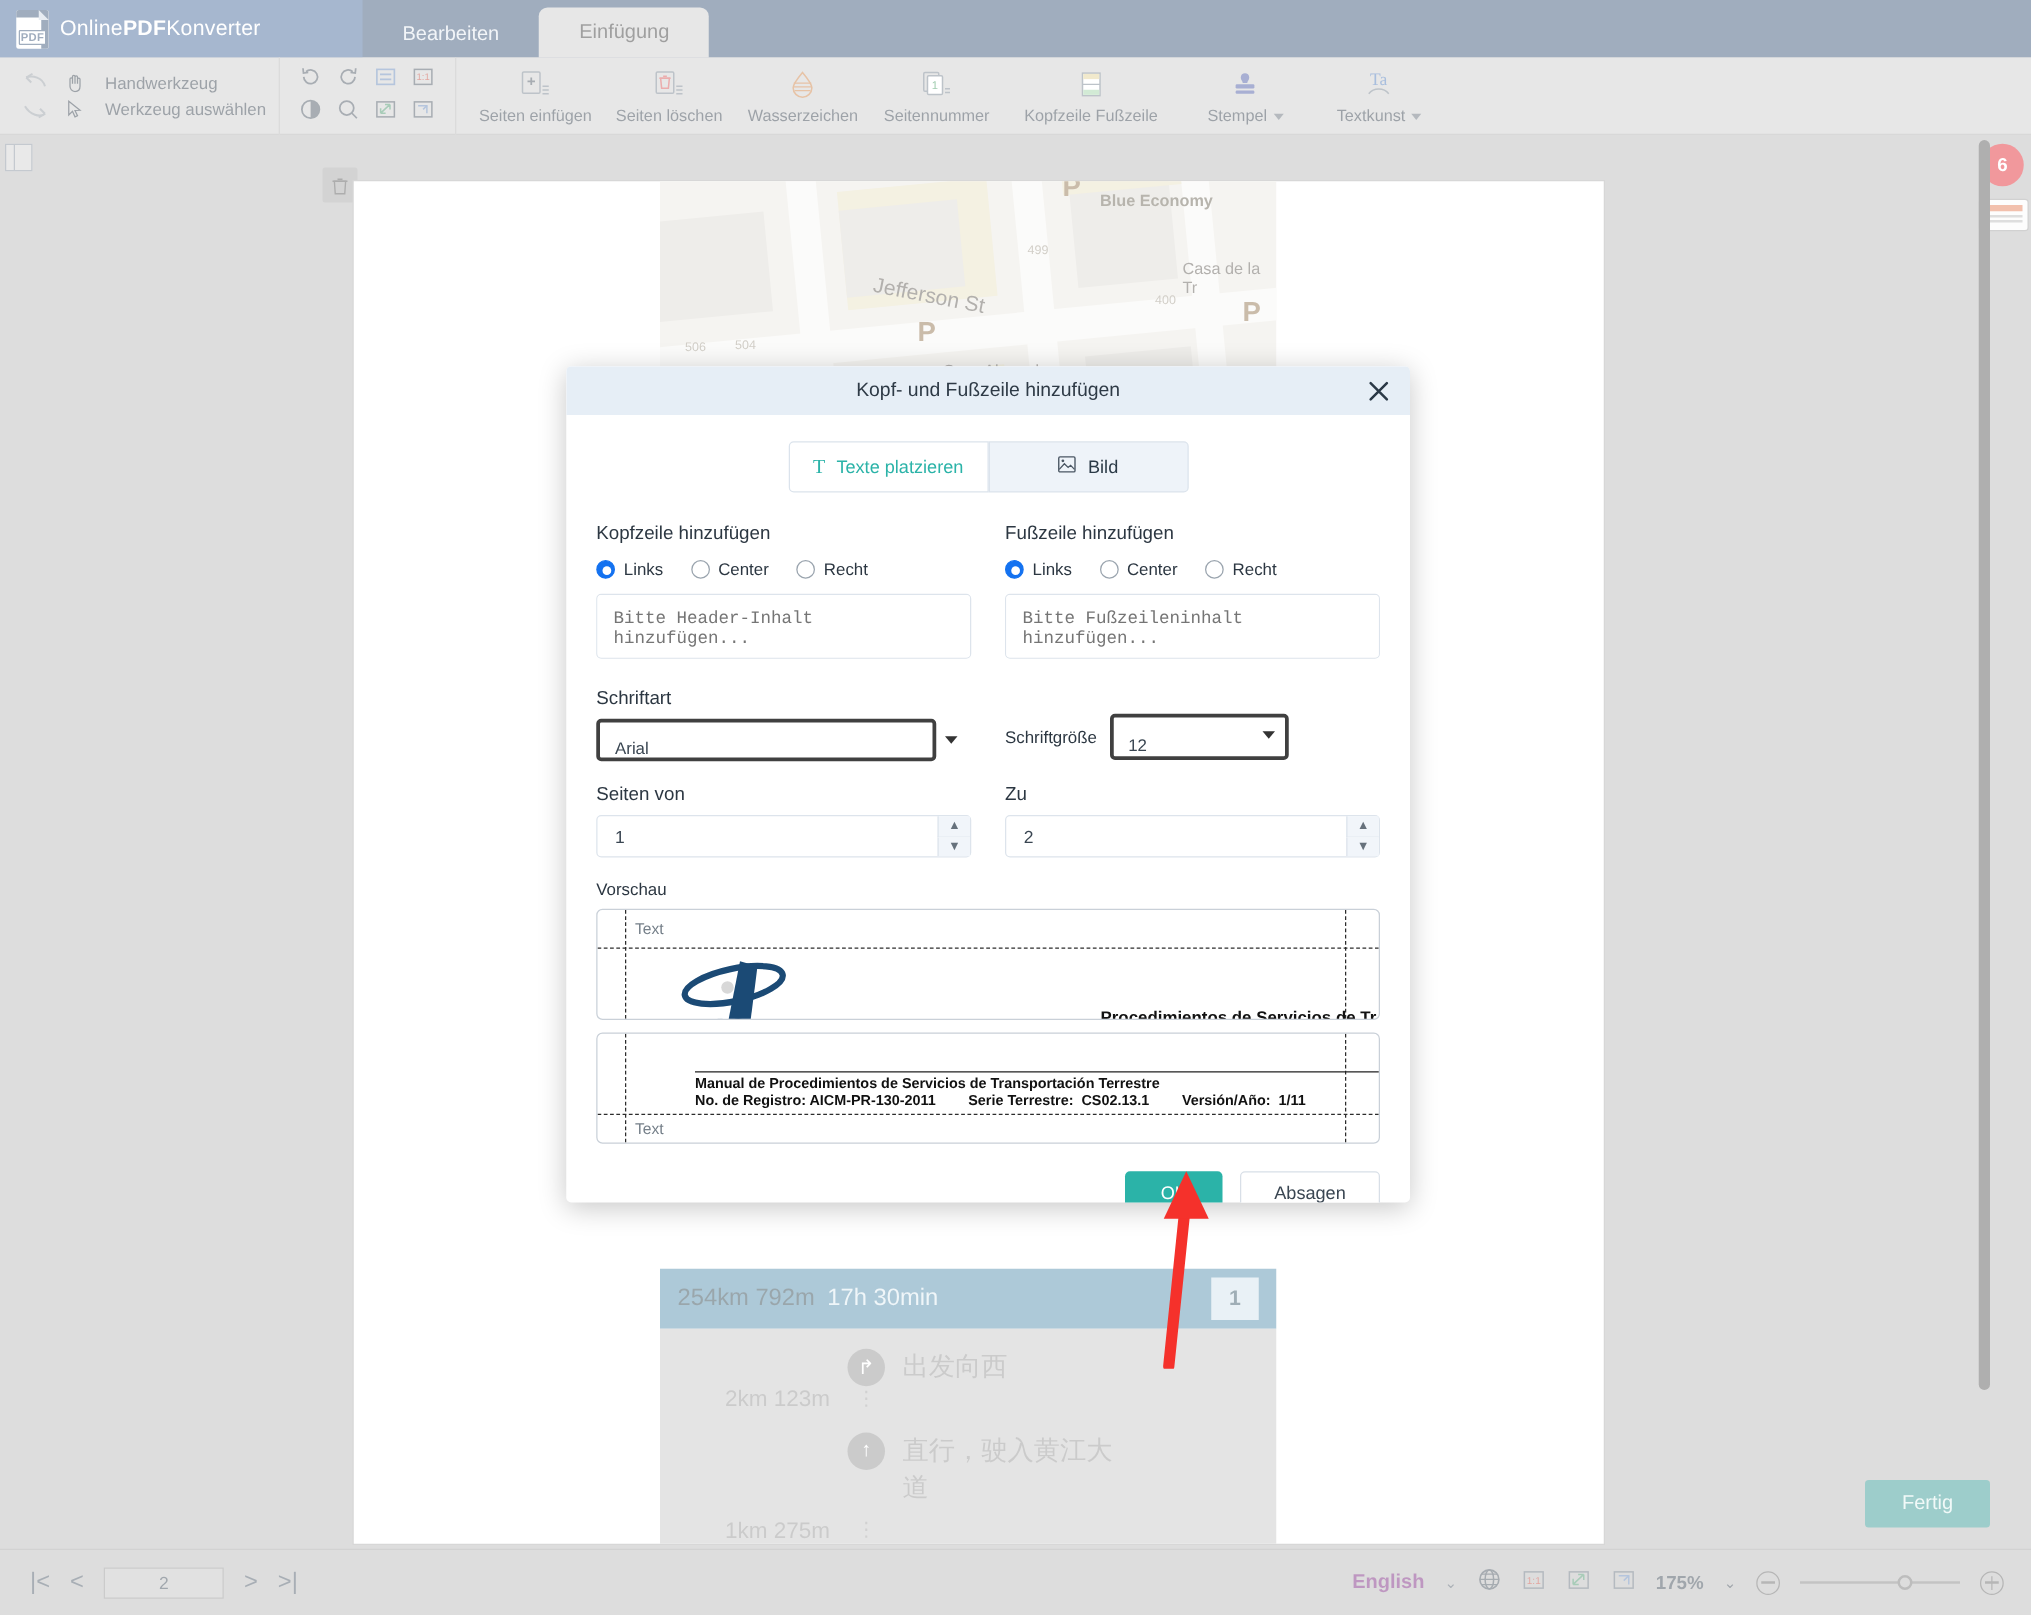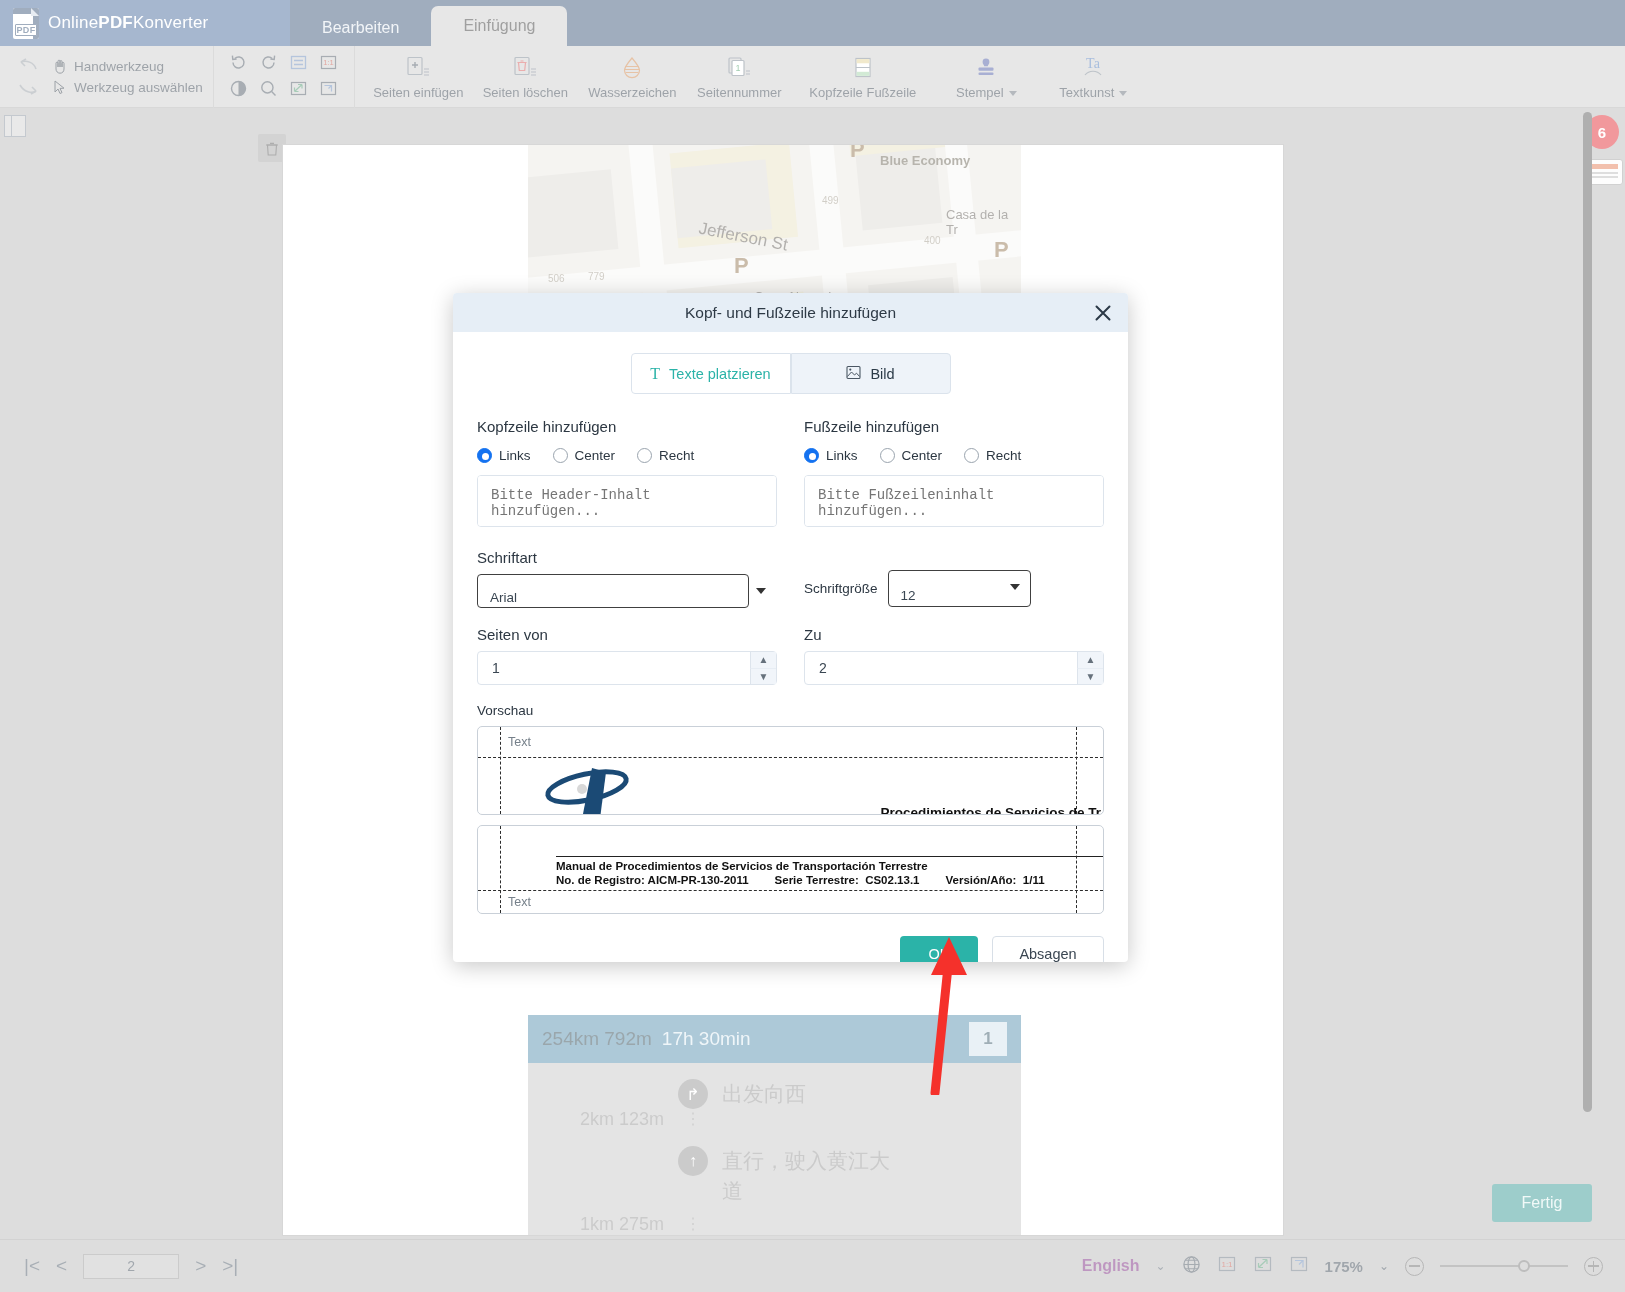--- a/index.html
+++ b/index.html
@@ -57,21 +57,21 @@
     background: #c9c9c9; border-bottom: 1px solid #a8a8a8;
     display: flex; align-items: stretch;
   }
   .rb-group { display: flex; align-items: center; padding: 0 10px; border-right: 1px solid #b0b0b0; height: 62px; }
   .rb-group.noborder { border-right: none; }
 
   .arrow-col { display: flex; flex-direction: column; justify-content: center; gap: 10px; padding: 0 8px; }
   .arrow-col svg { display: block; }
 
   .tool-col { display: flex; flex-direction: column; justify-content: center; gap: 6px; padding-left: 6px; }
-  .tool-row { display: flex; align-items: center; gap: 7px; font-size: 13.5px; color: #26323f; }
+  .tool-row { display: flex; align-items: center; gap: 17px; font-size: 13.5px; color: #26323f; }
   .tool-row .ic { width: 15px; height: 15px; display: inline-flex; align-items: center; justify-content: center; }
 
   .icon-grid2 { display: grid; grid-template-columns: repeat(2, 30px); grid-template-rows: repeat(2, 26px); align-items: center; justify-items: center; }
   .icon-grid2 > div { cursor: pointer; }
 
   .rb-big {
     width: 107px; height: 62px; display: flex; flex-direction: column;
     align-items: center; justify-content: center; gap: 4px; cursor: pointer;
   }
   .rb-big .glyph { height: 26px; display: flex; align-items: center; justify-content: center; }
@@ -190,21 +190,21 @@
   .rdot.on::after { content:""; position:absolute; left:4px; top:4px; width:7px; height:7px; border-radius:50%; background:#fff; }
   .ta {
     width: 100%; height: 52px; border: 1px solid #dde4ec; border-radius: 4px;
     padding: 11px 13px; font-size: 14px; color: #a8aeb5; resize: none; outline: none;
     font-family: "Liberation Mono", monospace;
   }
 
   .row2 { display: flex; align-items: flex-end; gap: 27px; margin-top: 18px; }
   .selwrap { position: relative; }
   .sel {
-    height: 34px; border: 1px solid #404040; border-radius: 4px; background: #fff;
+    height: 34px; border: 3px solid #404040; border-radius: 4px; background: #fff;
     font-size: 13.5px; color: #3a4652; padding: 13px 30px 0 12px;
     -webkit-appearance: none; appearance: none; outline: none;
     font-family: "Liberation Sans", sans-serif;
   }
   .selwrap::after {
     content:""; position: absolute; right: 11px; top: 14px; width: 0; height: 0;
     border-left: 5px solid transparent; border-right: 5px solid transparent; border-top: 6px solid #333; pointer-events:none;
   }
   .inline-lbl { font-size: 13.5px; color: #2c3742; margin-right: 10px; }
 
@@ -473,21 +473,21 @@
           <div class="blk" style="left:20px;top:600px;width:120px;height:130px;"></div>
           <div class="blk y" style="left:195px;top:600px;width:115px;height:110px;"></div>
           <div class="blk" style="left:375px;top:610px;width:95px;height:120px;"></div>
         </div>
 
         <div class="maplabel" style="left:352px;top:8px;font-weight:bold;color:#5f5a4a;">Blue Economy</div>
         <div class="maplabel" style="left:170px;top:82px;transform:rotate(11deg);font-size:17px;color:#55504a;">Jefferson St</div>
         <div class="maplabel" style="left:418px;top:62px;color:#55504a;">Casa de la Tr</div>
         <div class="maplabel" style="left:226px;top:144px;color:#55504a;">Casa Alvarado</div>
         <div class="maplabel" style="left:20px;top:128px;font-size:10px;color:#9a9384;">506</div>
-        <div class="maplabel" style="left:60px;top:126px;font-size:10px;color:#9a9384;">779</div>
+        <div class="maplabel" style="left:60px;top:126px;font-size:10px;color:#9a9384;">504</div>
         <div class="maplabel" style="left:294px;top:50px;font-size:10px;color:#9a9384;">499</div>
         <div class="maplabel" style="left:396px;top:90px;font-size:10px;color:#9a9384;">400</div>
         <div class="maplabel p" style="left:206px;top:108px;">P</div>
         <div class="maplabel p" style="left:466px;top:92px;">P</div>
         <div class="maplabel p" style="left:322px;top:-8px;">P</div>
         <div class="map-attrib">© Mapbox © OpenStreetMap Improve this map</div>
       </div>
 
       <div class="route-head">
         <span class="d">254km 792m</span>

